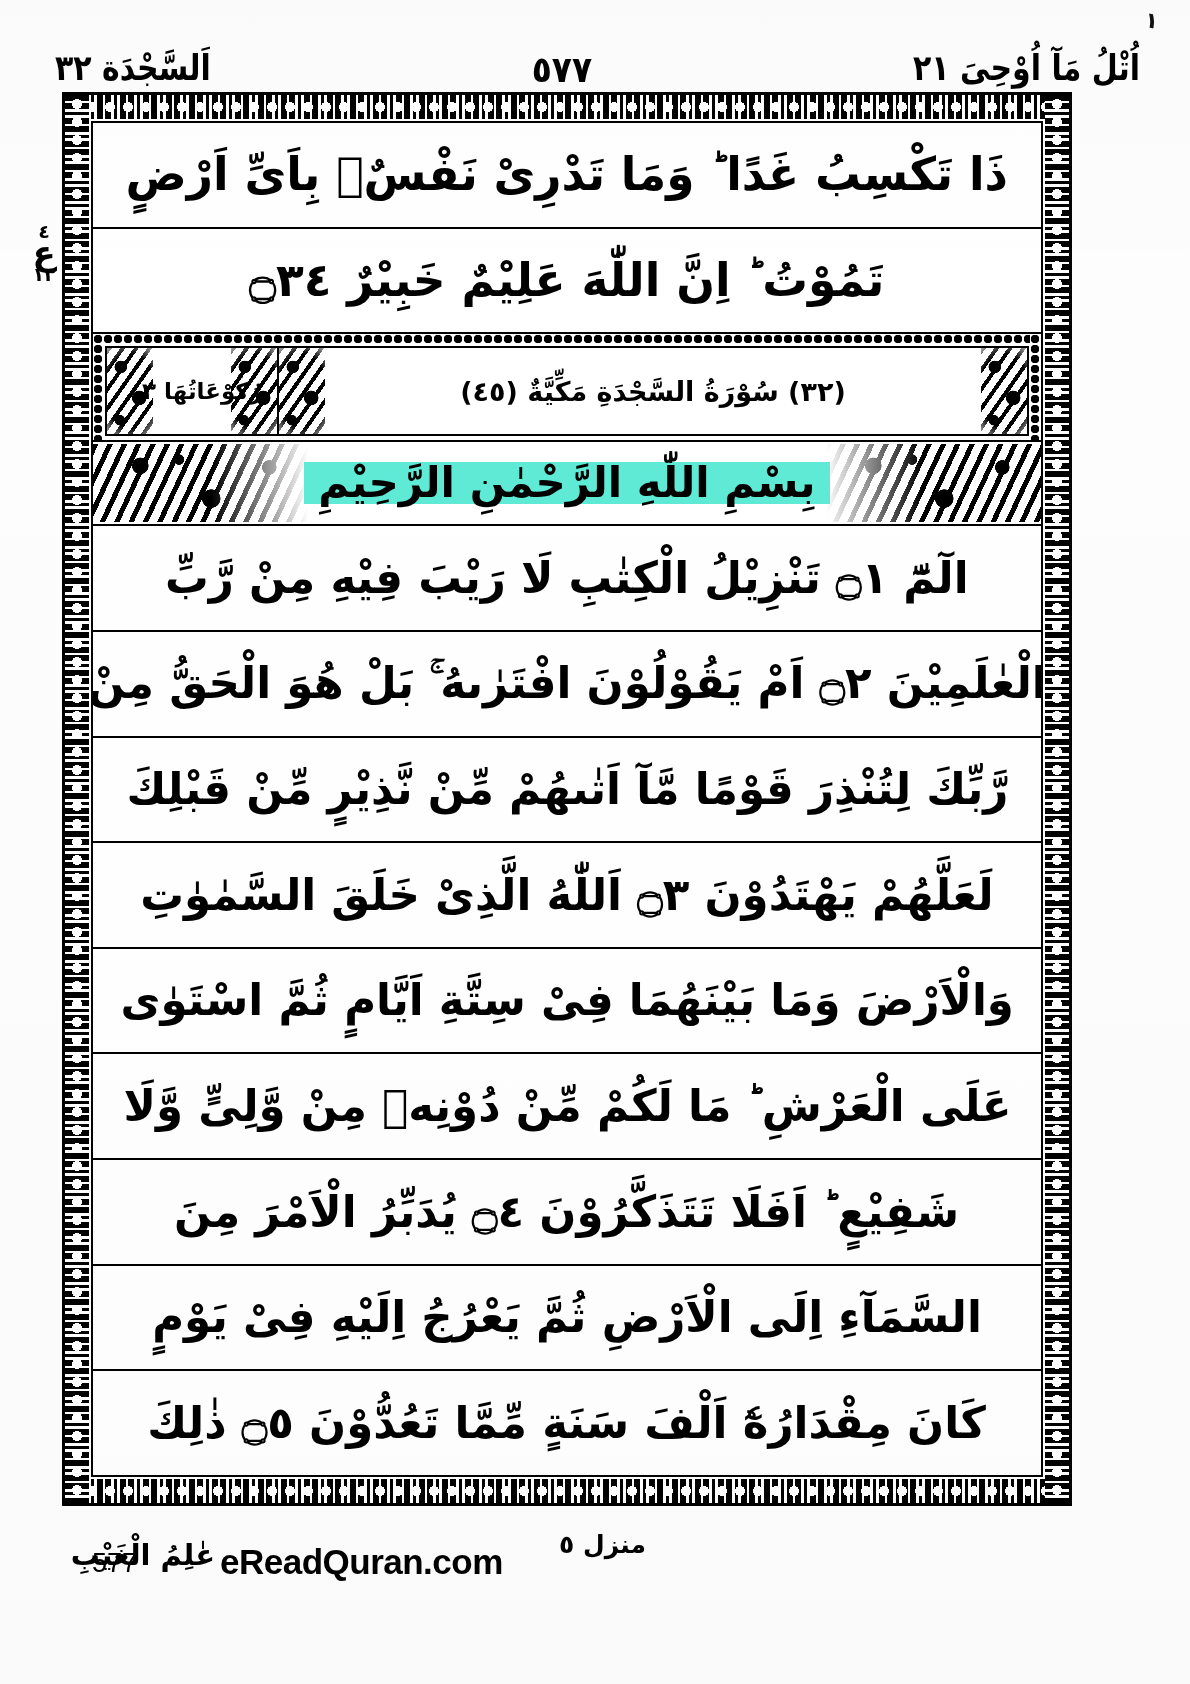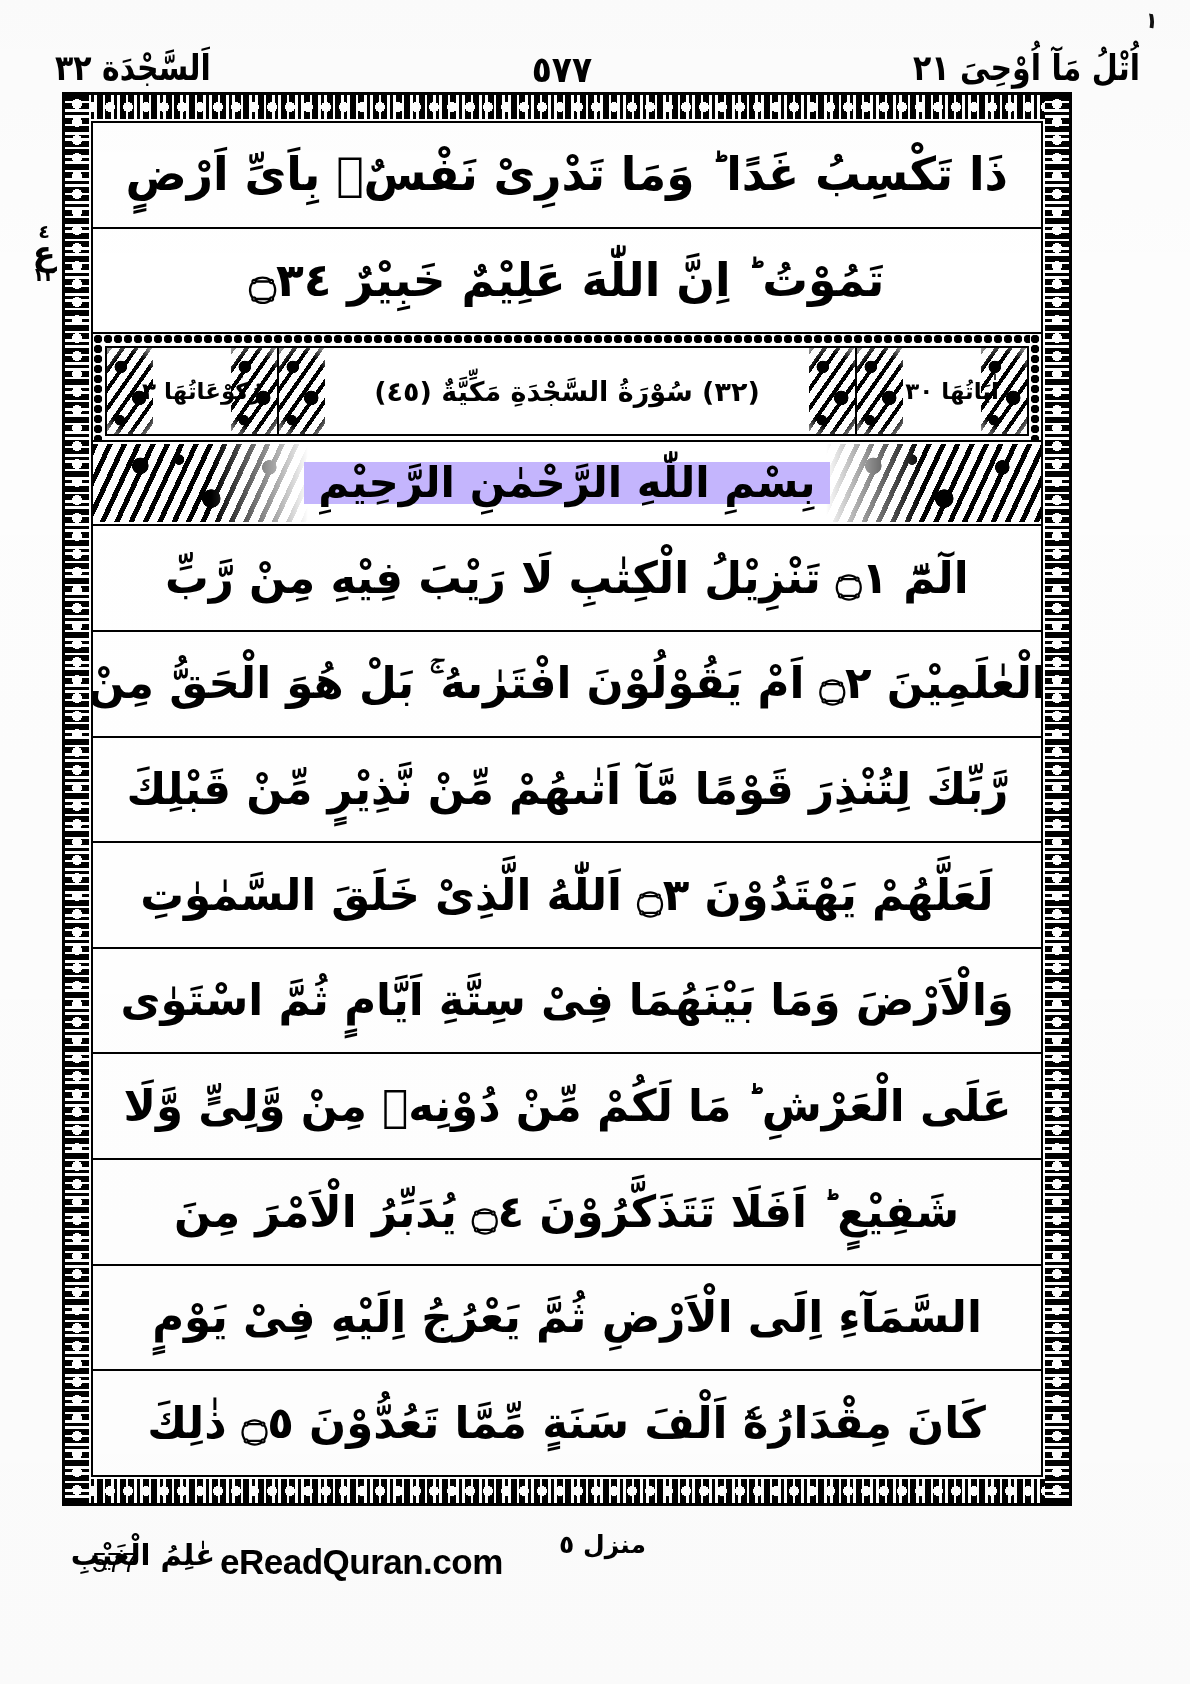--- a/index.html
+++ b/index.html
@@ -281,21 +281,21 @@
             mask-image: linear-gradient(270deg, #000 0 55%, transparent 100%);
   }
   #bismillah-text {
     position: relative;
     z-index: 3;
     font-family: "DejaVu Sans", sans-serif;
     font-size: 42px;
     font-weight: bold;
     direction: rtl;
     white-space: nowrap;
-    background: #c4b5fd;
+    background: #5eead4;
     padding: 0 14px;
     line-height: 1;
   }
 
   
   #footer {
     position: absolute;
     left: 60px;
     right: 45px;
     top: 1528px;
@@ -381,25 +381,20 @@
       </div>
       <div class="aya-line tall">
         <div class="aya-text">تَمُوْتُ ؕ اِنَّ اللّٰهَ عَلِيْمٌ خَبِيْرٌ ۝٣٤</div>
       </div>
 
       <div id="surah-panel">
         <div class="beadrow top"></div>
         <div class="beadcol l"></div>
         <div class="beadcol r"></div>
         <div id="surah-cells">
-          <div class="scell side">
-            <div class="arab l"></div>
-            <div class="arab r"></div>
-            <div class="scell-txt">اٰیَاتُهَا ٣٠</div>
-          </div>
           <div class="scell middle">
             <div class="arab l"></div>
             <div class="arab r"></div>
             <div class="scell-txt">(٣٢) سُوْرَةُ السَّجْدَةِ مَكِّیَّةٌ (٤٥)</div>
           </div>
           <div class="scell side">
             <div class="arab l"></div>
             <div class="arab r"></div>
             <div class="scell-txt">رُكُوْعَاتُهَا ٣</div>
           </div>

